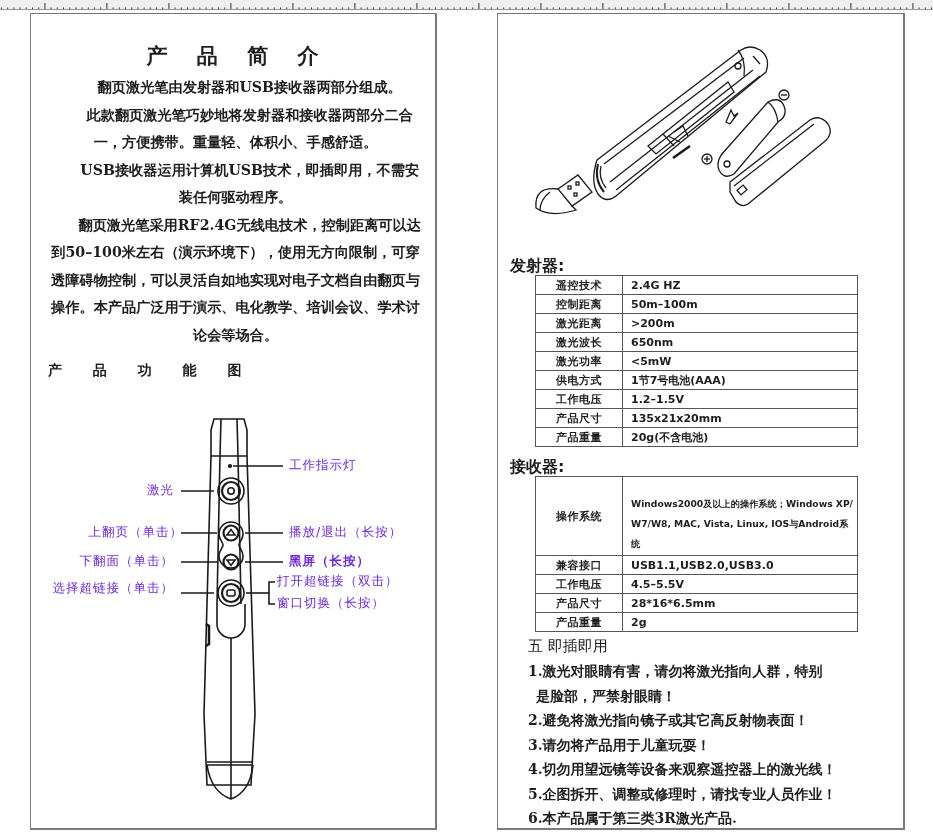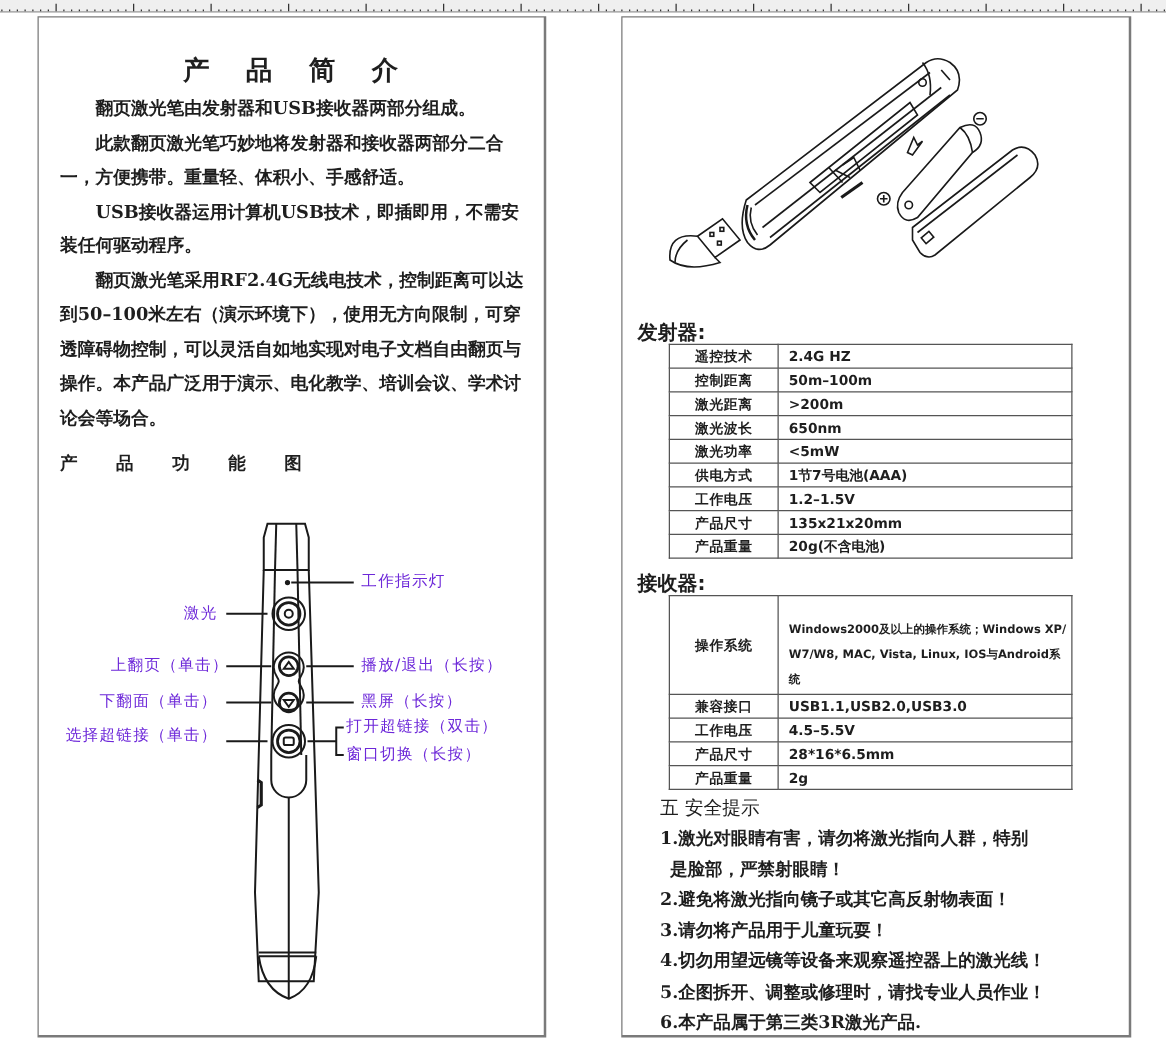--- a/index.html
+++ b/index.html
@@ -18,21 +18,21 @@
   }
   #left-panel { left: 30px; width: 407px; }
   #right-panel { left: 497px; width: 408px; }
 
   
   .h-title {
     position: absolute; left: 0; width: 100%; top: 28px; text-align: center;
     font-size: 21px; font-weight: bold; letter-spacing: 11px; padding-left: 10px;
   }
   .intro { position: absolute; left: 17px; top: 60px; width: 375px; font-size: 14.2px; line-height: 27.5px; font-weight: bold; }
-  .intro p { text-indent: 2em; }
+  .intro p { text-indent: 2em; text-align: center; }
   .h-func { position: absolute; left: 17px; top: 348px; font-size: 14px; font-weight: bold; letter-spacing: 13px; }
 
   .pen-svg { position: absolute; left: 0; top: 0; }
   .lbl {
     position: absolute; font-family: "DejaVu Sans", "Liberation Sans", sans-serif;
     font-size: 12.5px; color: #6d28d9; white-space: nowrap; letter-spacing: 1px;
   }
   .lbl.right-al { text-align: right; }
 
   
@@ -264,21 +264,21 @@
     <line x1="215" y1="579" x2="238" y2="579"></line>
     <path d="M244 568 L238 568 L238 590 L244 590"></path>
   </svg>
 
   <div class="lbl" style="left:258px; top:443px;">工作指示灯</div>
   <div class="lbl right-al" style="right:261px; top:468px;">激光</div>
   <div class="lbl right-al" style="right:252px; top:510px;">上翻页（单击）</div>
   <div class="lbl right-al" style="right:261px; top:539px;">下翻面（单击）</div>
   <div class="lbl right-al" style="right:261px; top:566px;">选择超链接（单击）</div>
   <div class="lbl" style="left:258px; top:510px;">播放/退出（长按）</div>
-  <div class="lbl" style="left:258px; top:539px;">黑屏（长按）</div>
+  <div class="lbl" style="left:258px; top:539px;font-weight:bold;">黑屏（长按）</div>
   <div class="lbl" style="left:246px; top:559px;">打开超链接（双击）</div>
   <div class="lbl" style="left:246px; top:581px;">窗口切换（长按）</div>
 </div>
 
 <div class="panel" id="right-panel">
 
   <svg width="408" height="210" style="position:absolute;left:0;top:0;" fill="none" stroke="#1a1a1a" stroke-width="1.3">
 
     <g>
       <path d="M99 146 L243 36 Q252 30 262 36 Q273 44 268 58 L118 182 Q108 190 100 180 Q92 168 99 146 Z"></path>
@@ -387,21 +387,21 @@
           <td class="k">产品尺寸</td>
           <td class="v">28*16*6.5mm</td>
         </tr>
         <tr>
           <td class="k">产品重量</td>
           <td class="v">2g</td>
         </tr>
       </tbody>
   </table>
 
-  <div class="safety-title">五 安全提示</div>
+  <div class="safety-title">五 即插即用</div>
   <div class="safety">
     <div>1.激光对眼睛有害，请勿将激光指向人群，特别</div>
     <div class="li-cont">是脸部，严禁射眼睛！</div>
     <div>2.避免将激光指向镜子或其它高反射物表面！</div>
     <div>3.请勿将产品用于儿童玩耍！</div>
     <div>4.切勿用望远镜等设备来观察遥控器上的激光线！</div>
     <div>5.企图拆开、调整或修理时，请找专业人员作业！</div>
     <div>6.本产品属于第三类3R激光产品.</div>
   </div>
 </div>

